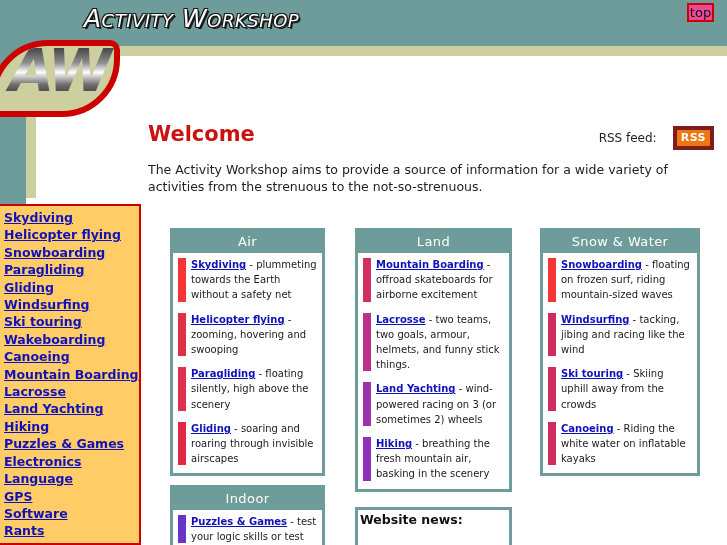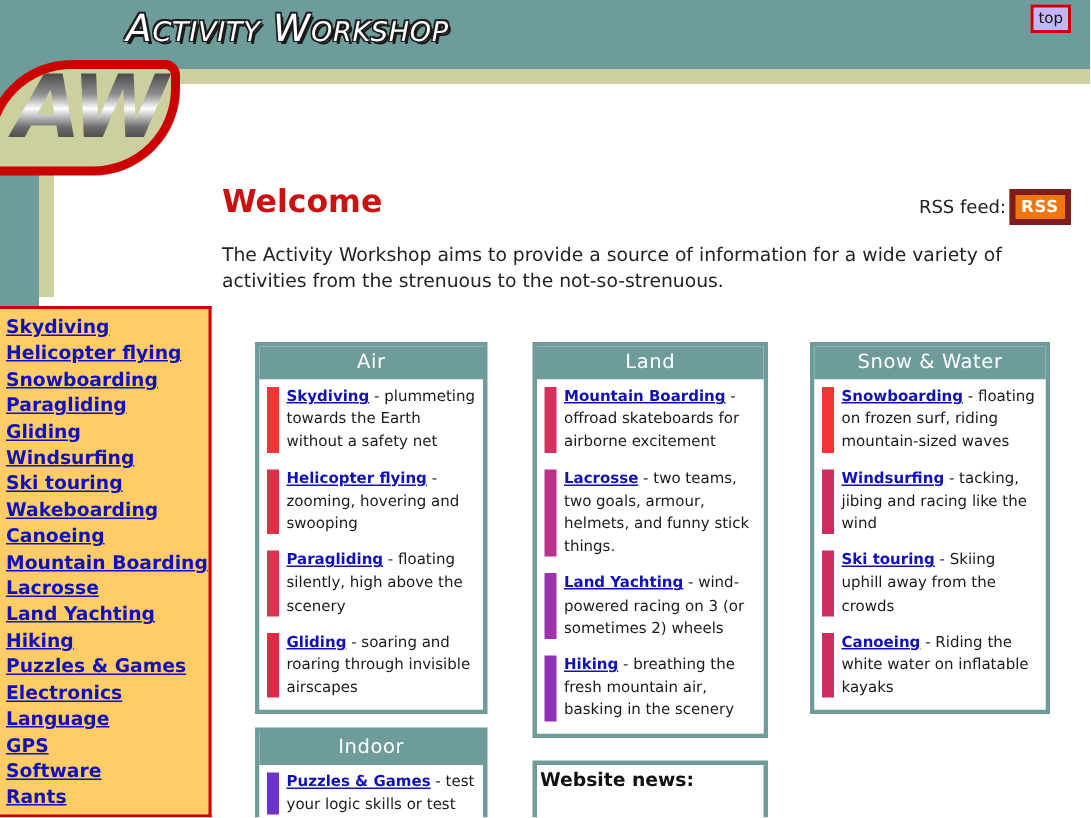--- a/index.html
+++ b/index.html
@@ -36,24 +36,24 @@
        1px  1px 0 #1a1a1a,
        2px  2px 0 #1a1a1a,
       -1px  1px 0 #1a1a1a,
        1px -1px 0 #1a1a1a,
       -1px -1px 0 #1a1a1a;
     white-space: nowrap;
   }
   #top-badge {
     position: absolute; right: 13px; top: 3px;
     width: 27px; height: 19px;
-    background: #c4b5fd;
+    background: #ec4899;
     border: 2px solid #cc0000;
     color: #111;
-    font-size: 10px;
+    font-size: 13px;
     line-height: 15px;
     text-align: center;
     font-family: "DejaVu Sans", "Liberation Sans", sans-serif;
   }
 
   
   #khaki-band {
     position: absolute; left: 26px; top: 46px;
     width: 701px; height: 10px;
     background: #cdcf9e;
@@ -99,21 +99,21 @@
 
   
   #welcome-heading {
     position: absolute; left: 148px; top: 122px;
     font-size: 21px; font-weight: bold;
     color: #cc1111;
     font-family: "DejaVu Sans", "Liberation Sans", sans-serif;
   }
   #rss-row {
     position: absolute; right: 13px; top: 126px;
-    display: flex; align-items: center; gap: 2px;
+    display: flex; align-items: center; gap: 16px;
   }
   #rss-label { font-size: 12px; color: #222; }
   #rss-badge {
     background: #ee7711;
     border: 4px solid #7f1d1d;
     color: #ffffff;
     font-size: 11px; font-weight: bold;
     padding: 1px 4px 2px 4px;
     letter-spacing: 0.5px;
   }

